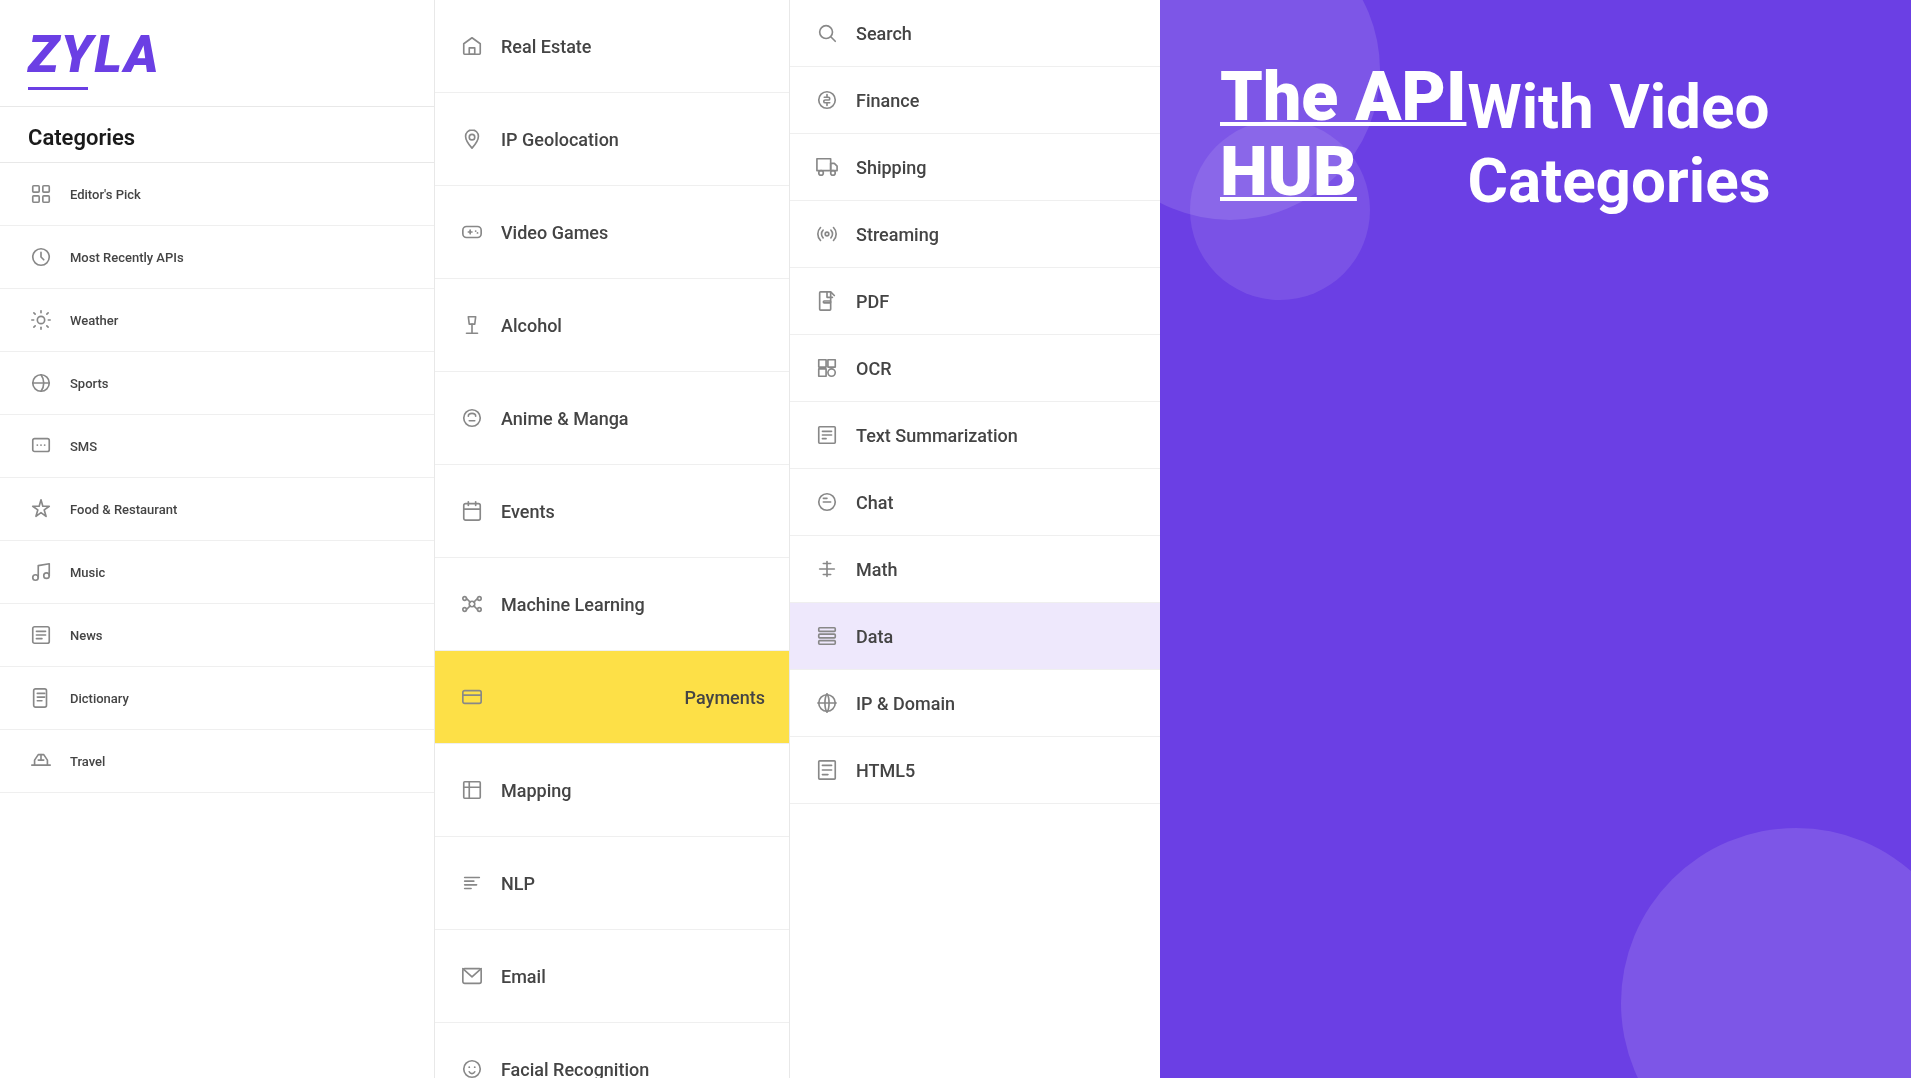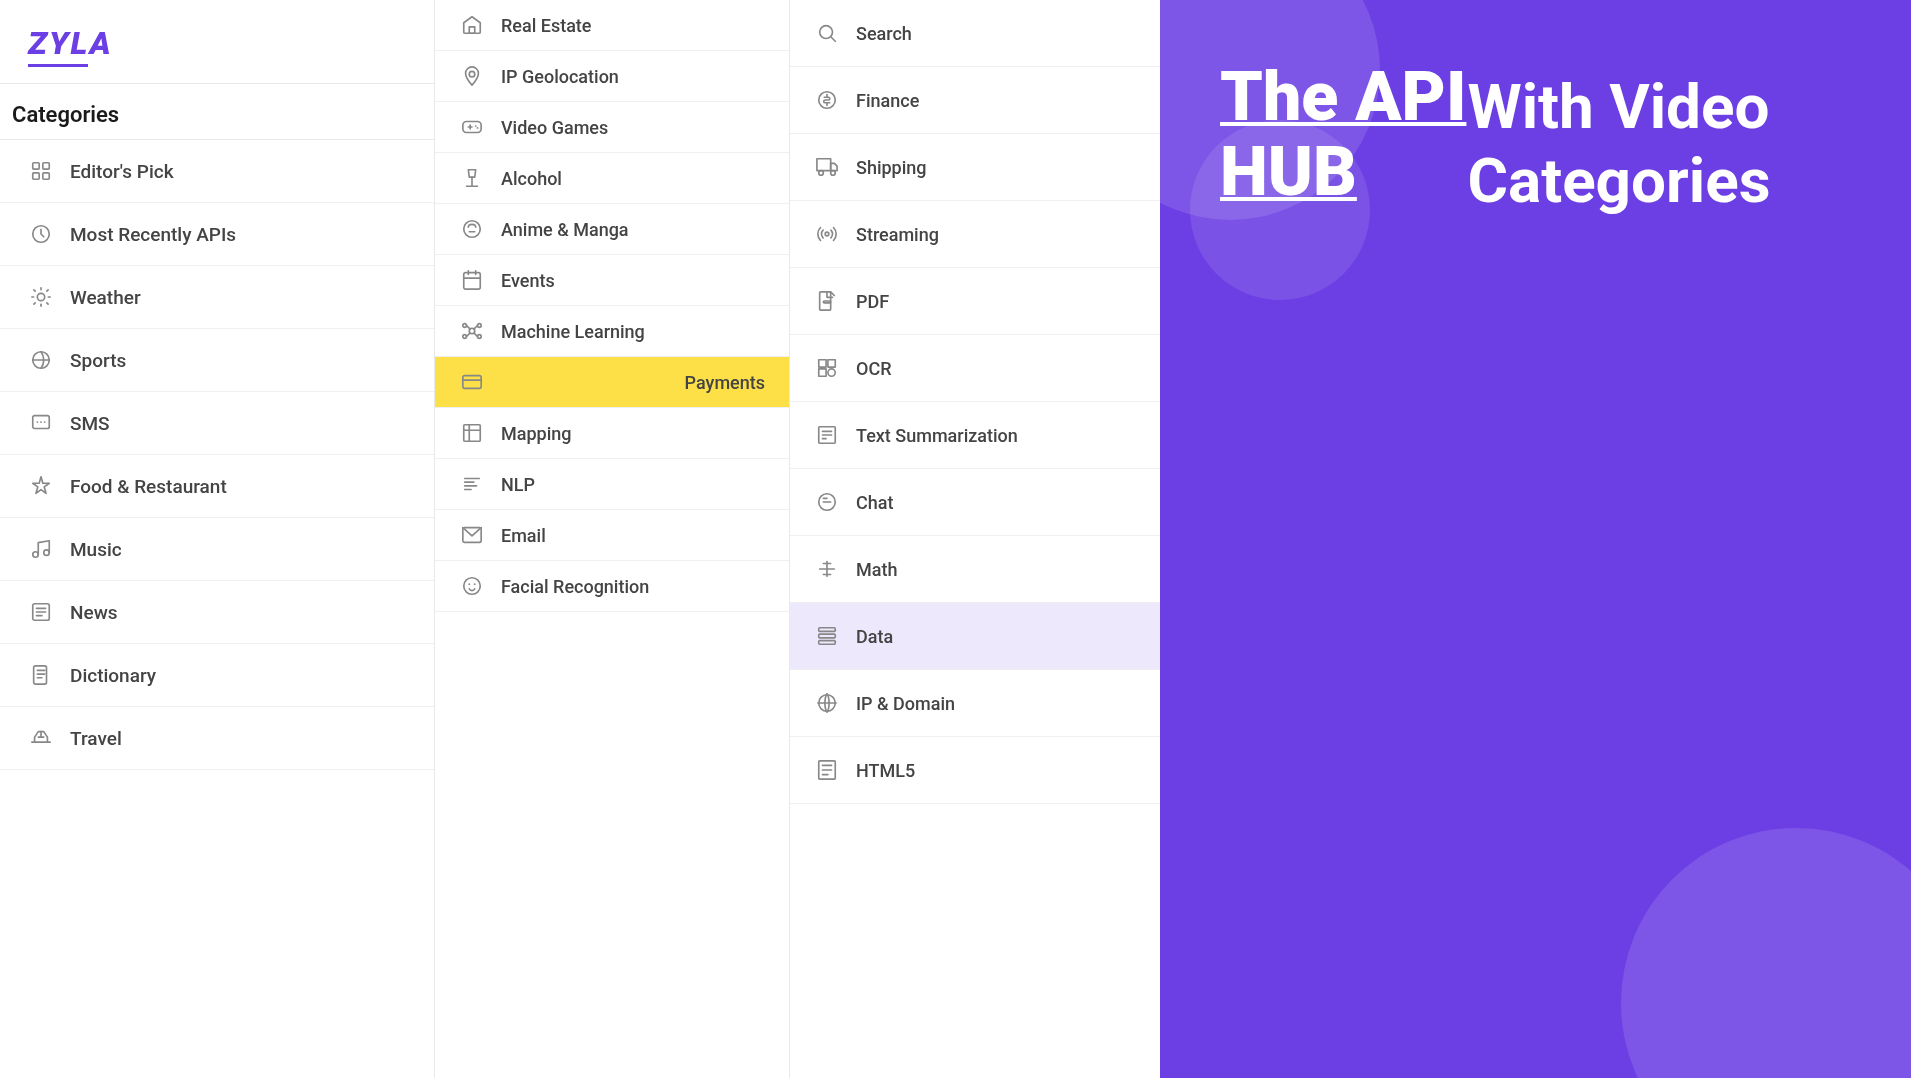--- a/index.html
+++ b/index.html
@@ -23,36 +23,36 @@
       position: relative;
       z-index: 2;
     }
 
     .logo-area {
       padding: 24px 28px 16px;
       border-bottom: 1px solid #e8e8e8;
     }
 
     .logo-text {
-      font-size: 32px;
+      font-size: 52px;
       font-weight: 900;
       color: #6B3FE4;
       letter-spacing: 2px;
       font-style: italic;
     }
 
     .logo-underline {
       width: 60px;
       height: 3px;
       background: #6B3FE4;
       margin-top: 2px;
     }
 
     .sidebar-title {
-      padding: 18px 12px 12px;
+      padding: 18px 28px 12px;
       font-size: 22px;
       font-weight: 600;
       color: #1a1a1a;
       border-bottom: 1px solid #e8e8e8;
     }
 
     .sidebar-items {
       flex: 1;
       overflow-y: auto;
     }
@@ -71,40 +71,40 @@
       height: 26px;
       display: flex;
       align-items: center;
       justify-content: center;
       color: #888;
       font-size: 18px;
       flex-shrink: 0;
     }
 
     .sidebar-item .label {
-      font-size: 19px;
+      font-size: 13px;
       color: #444;
       font-weight: 500;
     }
 
     
     .mid-column {
       width: 355px;
       min-width: 355px;
       background: #fff;
       border-right: 1px solid #e8e8e8;
       overflow-y: auto;
       position: relative;
       z-index: 1;
     }
 
     .mid-item {
       display: flex;
       align-items: center;
-      padding: 12px 24px;
+      padding: 33px 24px;
       border-bottom: 1px solid #efefef;
       cursor: pointer;
       gap: 16px;
     }
 
     .mid-item.active {
       background: #fde047;
       justify-content: space-between;
     }
 

